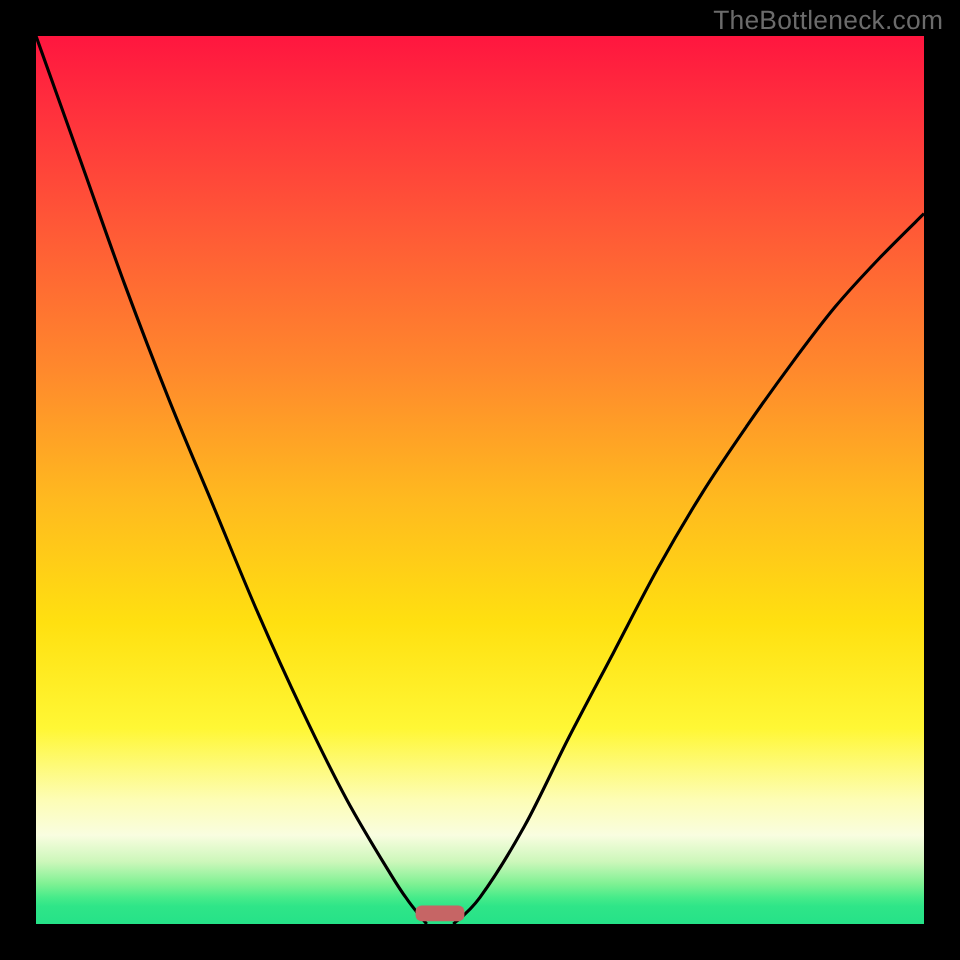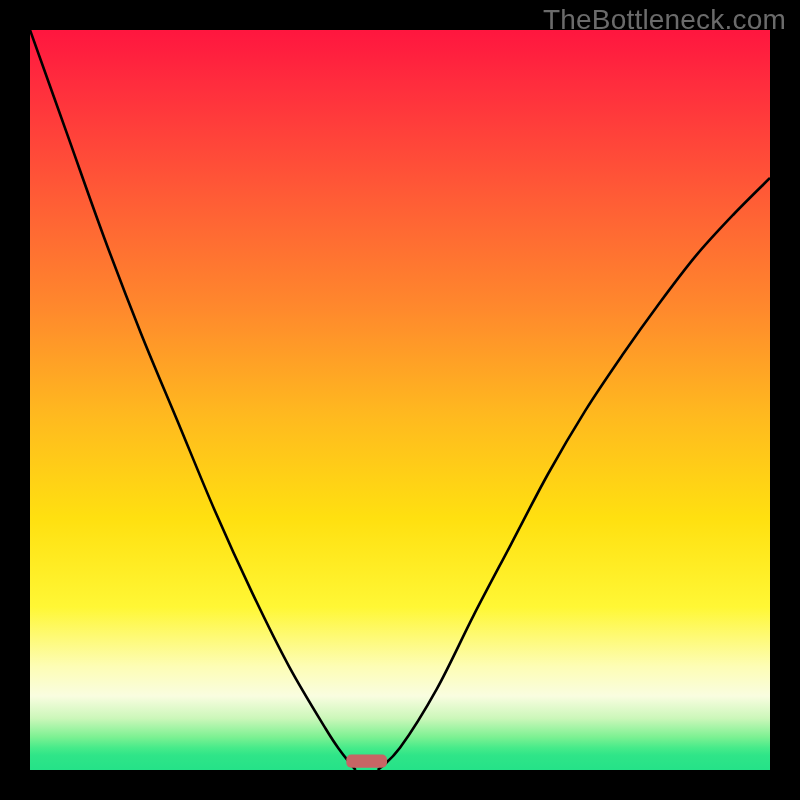--- a/index.html
+++ b/index.html
@@ -15,21 +15,21 @@
     position: relative;
     width: 800px;
     height: 800px;
     background: #000;
   }
   .watermark {
     position: absolute;
     top: 4px;
     right: 14px;
     color: #6b6b6b;
-    font-size: 28px;
+    font-size: 22px;
     font-weight: 400;
     letter-spacing: 0.2px;
     z-index: 30;
     font-family: Arial, Helvetica, sans-serif;
   }
   
   .field {
     position: absolute;
     left: 30px;
     top: 30px;

